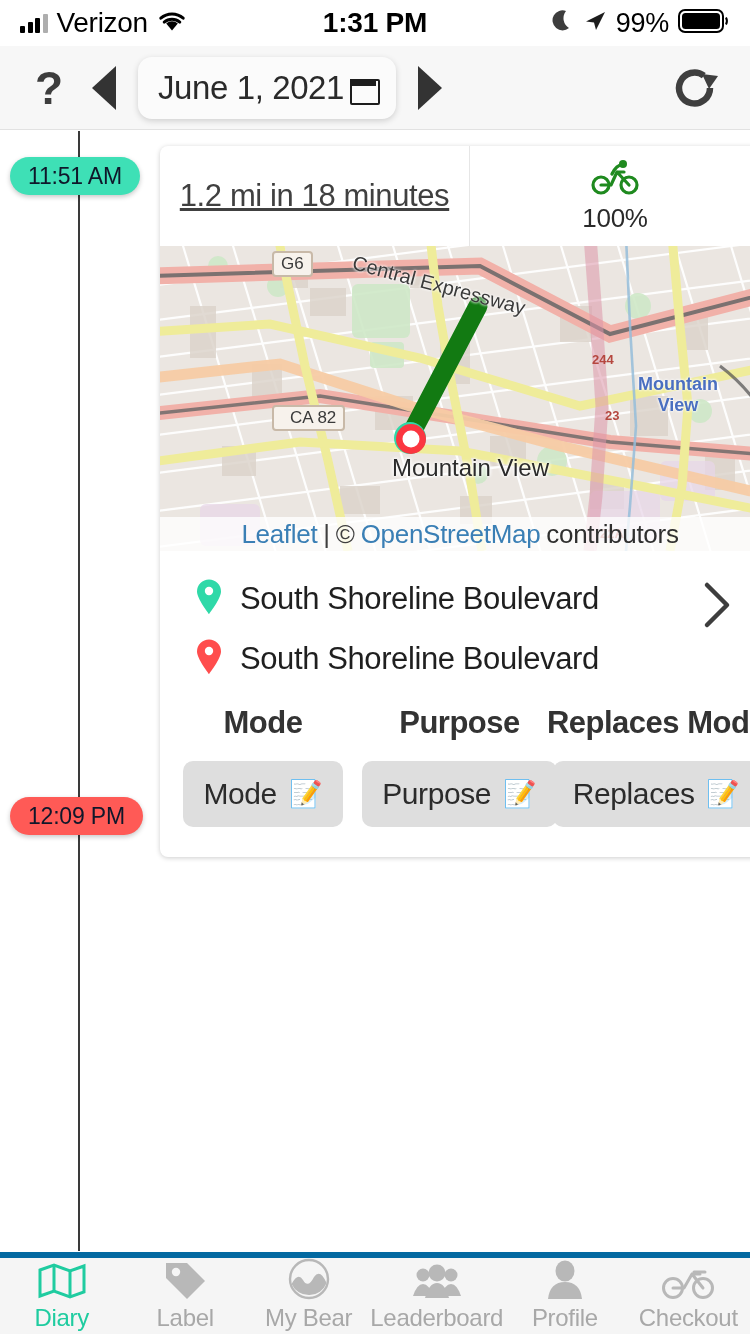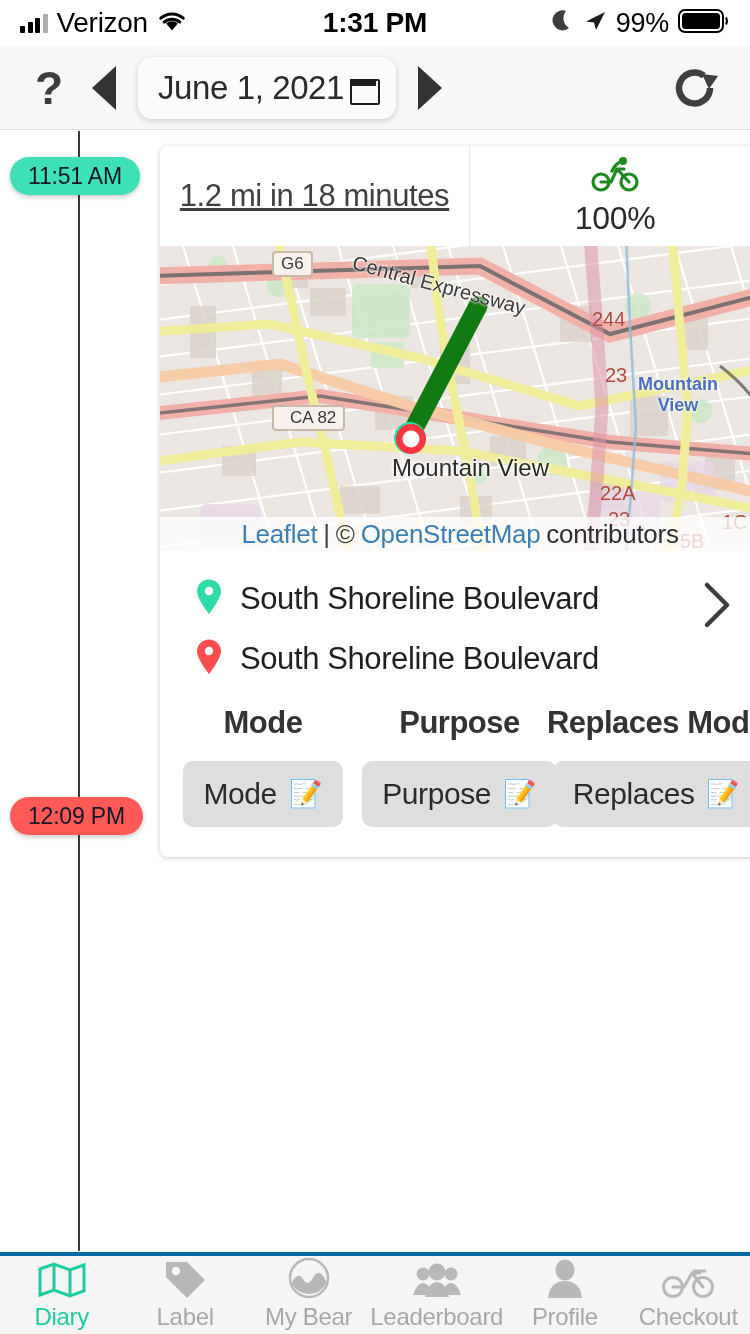--- a/index.html
+++ b/index.html
@@ -79,21 +79,21 @@
     border-radius:8px; box-shadow:0 1px 5px rgba(0,0,0,0.20);
     overflow:hidden;
   }
   .card-head { display:flex; height:100px; }
   .ch-left { flex:1; display:flex; align-items:center; justify-content:center;
              border-right:1px solid #e6e6e6; }
   .ch-left .dist { font-size:31px; color:#404040; letter-spacing:-0.4px;text-decoration:underline; }
   .ch-right { width:290px; display:flex; flex-direction:column;
               align-items:center; justify-content:center; gap:3px; }
   .bike-svg { display:block; }
-  .pct { font-size:32px; color:#2a2a2a; letter-spacing:-0.3px; }
+  .pct { font-size:26px; color:#2a2a2a; letter-spacing:-0.3px; }
 
   
   .map-wrap { position:relative; width:600px; height:305px; overflow:hidden;
               background:#e8e3dd; }
   .map-canvas { position:absolute; inset:0; }
   .attrib {
     position:absolute; left:0; right:0; bottom:0; height:34px;
     background:rgba(255,255,255,0.78);
     display:flex; align-items:center; justify-content:center; gap:6px;
     font-size:26px; letter-spacing:-0.3px; white-space:nowrap;
@@ -104,21 +104,21 @@
   .mv-label { position:absolute; left:323px; top:208px; font-size:24px;
               color:#2b2b2b; text-shadow:0 0 4px #fff,0 0 4px #fff,0 0 3px #fff;
               white-space:nowrap; }
   .mv-blue { position:absolute; left:478px; top:128px; font-size:18px; color:#4a6fc0;
              font-weight:600; text-align:center; line-height:1.15;
              text-shadow:0 0 3px #fff,0 0 3px #fff; }
   .shield {
     position:absolute; background:#f7f2ec; border:2px solid #c8b9a8; border-radius:4px;
     font-size:17px; color:#3a3a3a; padding:1px 7px; white-space:nowrap;
   }
-  .rt-lbl { position:absolute; font-size:20px; color:#b5473f; font-weight:400; }
+  .rt-lbl { position:absolute; font-size:13px; color:#b5473f; font-weight:700;margin-top:44px; }
 
   
   .places { padding:22px 0 6px 0; position:relative; }
   .place-row { display:flex; align-items:center; padding:6px 0 6px 36px; gap:18px; }
   .place-txt { font-size:31px; color:#1f1f1f; letter-spacing:-0.4px; white-space:nowrap; }
   .chev { position:absolute; right:28px; top:30px; width:30px; height:48px; cursor:pointer; }
 
   
   .label-grid { padding:14px 0 30px 0; display:flex; }
   .lcol { display:flex; flex-direction:column; align-items:center; }
@@ -131,21 +131,21 @@
     background:#dedede; border-radius:10px; height:66px; display:flex;
     align-items:center; justify-content:center; gap:12px; padding:0 20px;
     cursor:pointer; white-space:nowrap;
   }
   .lbtn .lbl { font-size:30px; color:#2b2b2b; letter-spacing:-0.4px; }
   .memo { font-size:27px; line-height:1; }
 
   
   .tabbar {
     position:absolute; bottom:0; left:0; width:750px; height:82px;
-    background:#f5f5f5; border-top:4px solid #0369a1;
+    background:#f5f5f5; border-top:6px solid #0369a1;
     display:flex; align-items:center;
   }
   .tab { flex:1; display:flex; flex-direction:column; align-items:center;
          justify-content:center; gap:4px; cursor:pointer; height:100%; }
   .tab .tlabel { font-size:24px; color:#a8a8a8; letter-spacing:-0.3px; }
   .tab.active .tlabel { color:#1fcca0; }
   .ticon { height:40px; display:flex; align-items:flex-end; justify-content:center; }
 </style>
 </head>
 <body>

